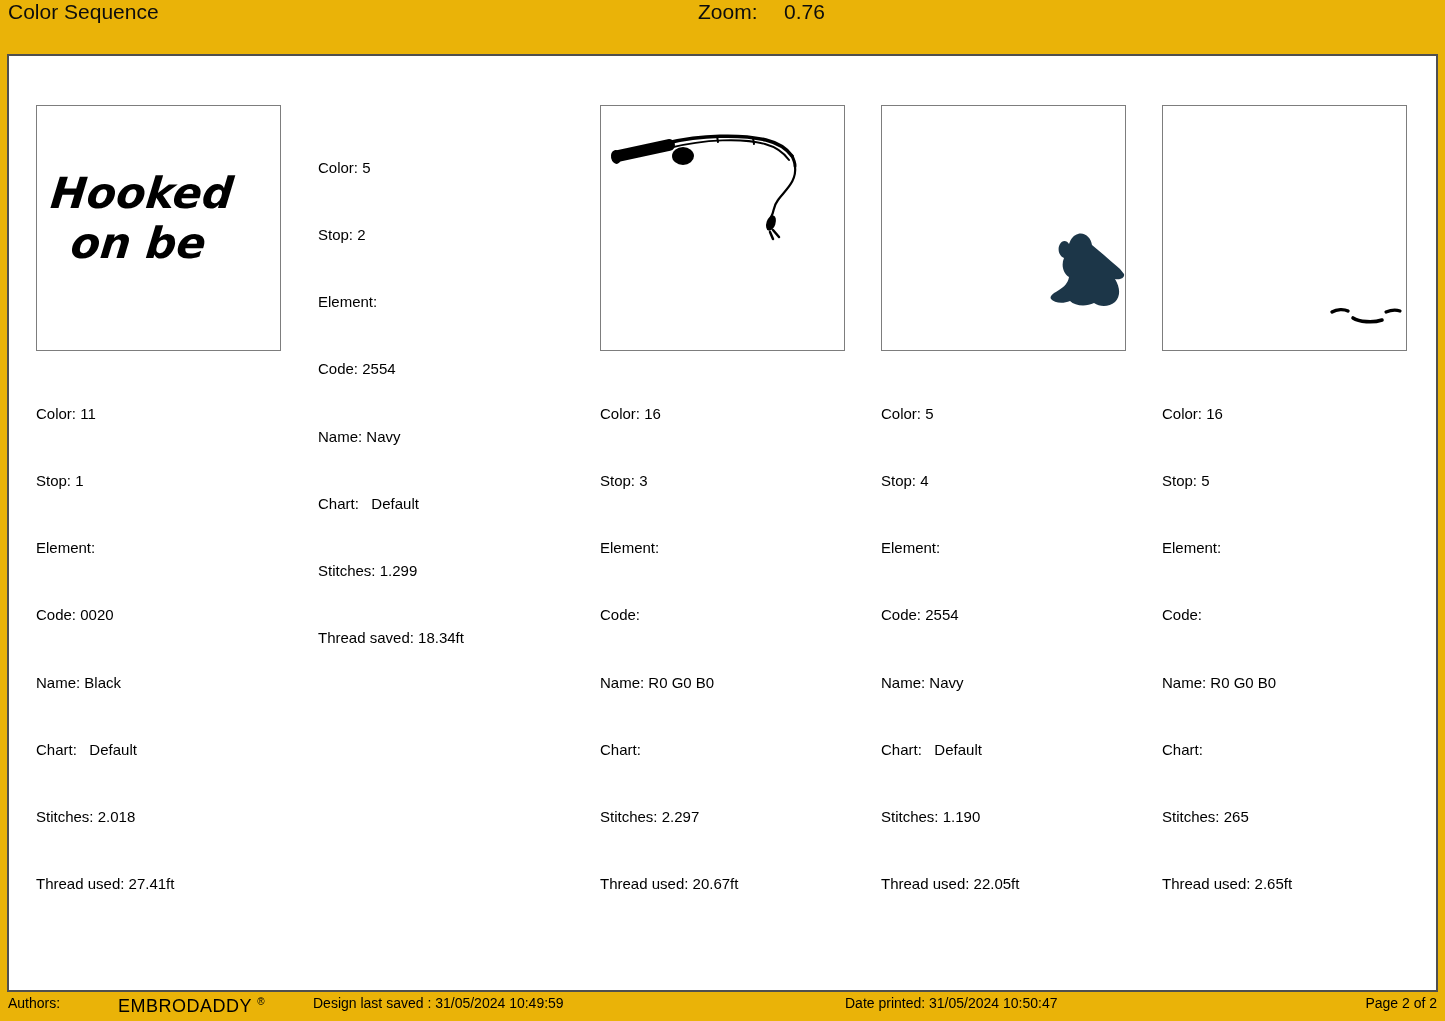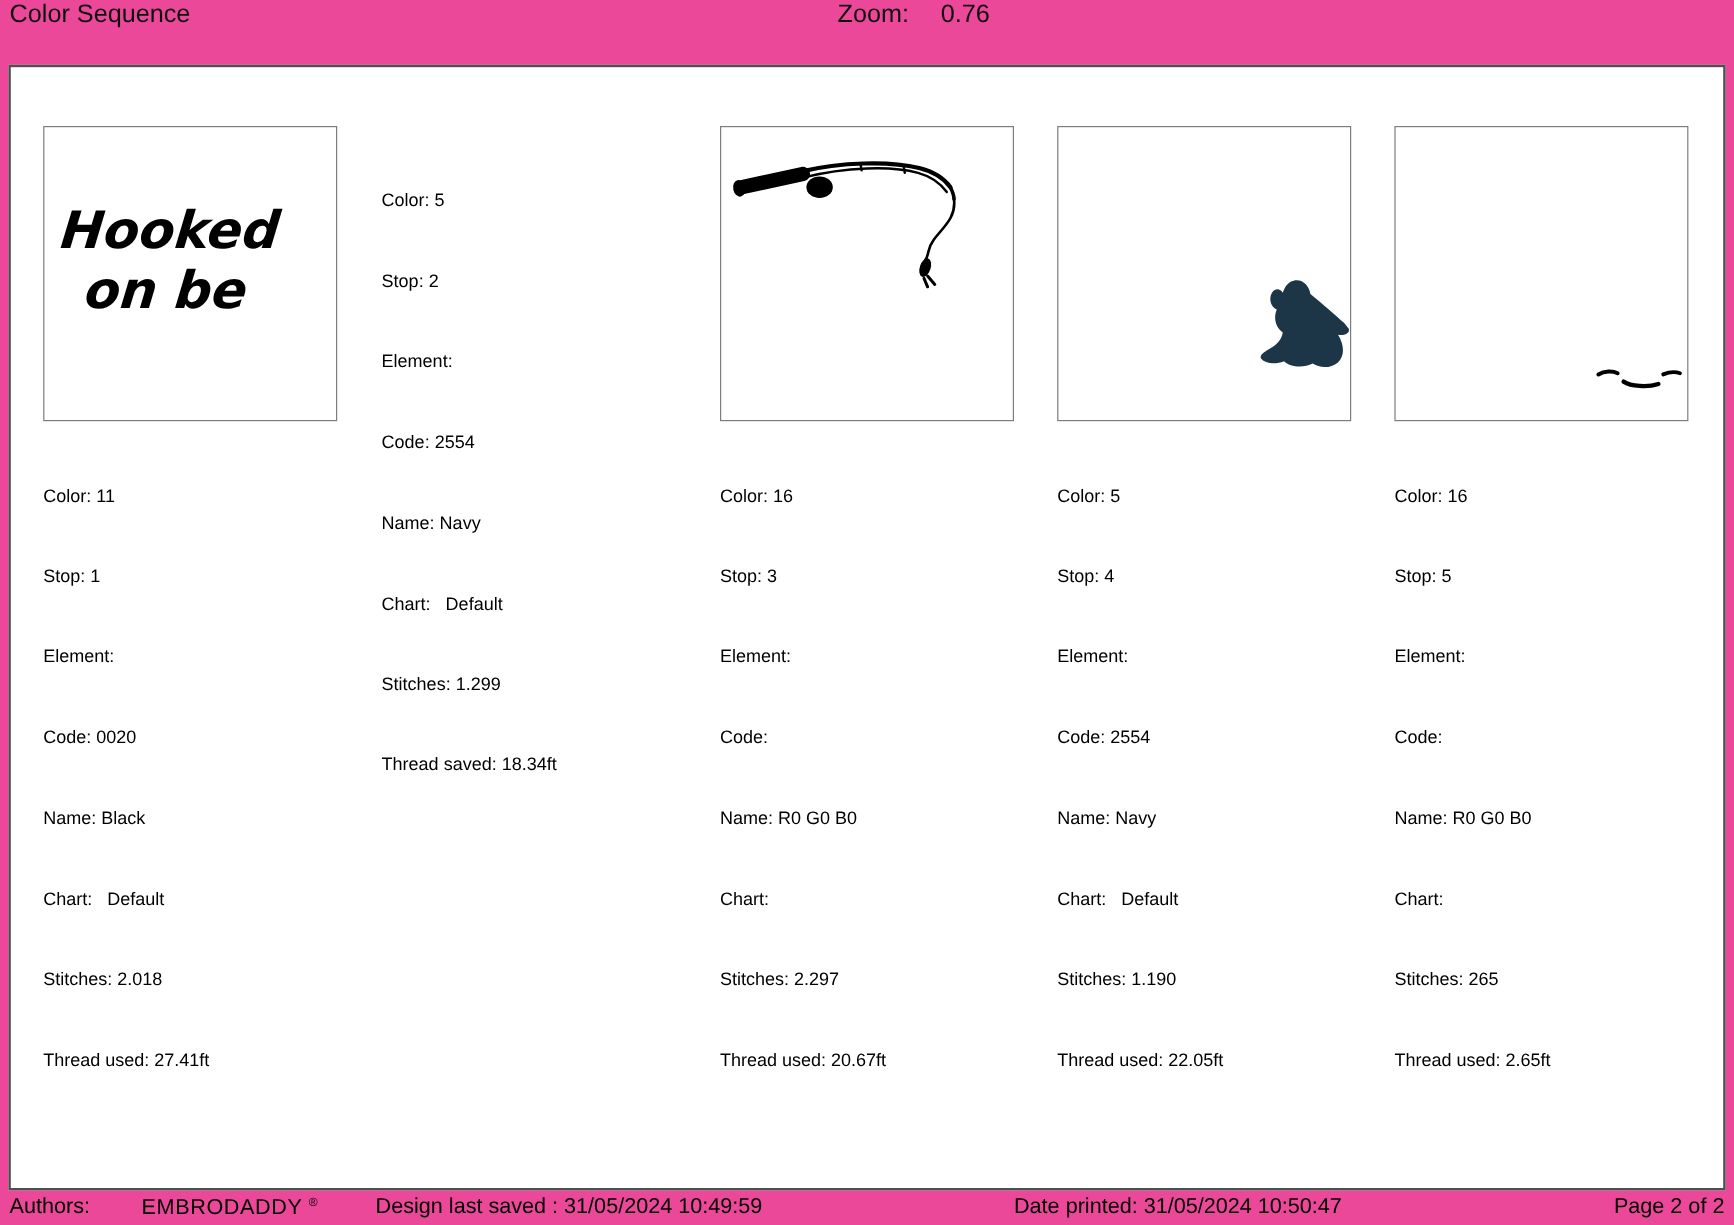--- a/index.html
+++ b/index.html
@@ -1,17 +1,17 @@
 <!DOCTYPE html>
 <html><head>
 <meta charset="utf-8">
 <style>
   html,body{margin:0;padding:0;background:#fff;}
   .page{
-    position:relative;width:1445px;height:1021px;background:#ec4899;
+    position:relative;width:1445px;height:1021px;background:#eab308;
     font-family:"Liberation Sans",sans-serif;color:#000;overflow:hidden;
   }
   .hdr-title{position:absolute;left:8px;top:0px;font-size:21px;color:#0d0d0d;}
   .hdr-zoom-label{position:absolute;left:698px;top:0px;font-size:21px;color:#0d0d0d;text-align:right;}
   .hdr-zoom-value{position:absolute;left:784px;top:0px;font-size:21px;color:#0d0d0d;}
 
   .main{
     position:absolute;left:7px;top:54px;width:1427px;height:934px;
     border:2px solid #4f4f4f;background:#fff;
   }
@@ -29,21 +29,21 @@
     font-style:italic;font-weight:600;font-size:43px;color:#000;
     transform:skewX(-6deg);letter-spacing:0px;}
   .script-l1{left:14px;top:62px;}
   .script-l2{left:34px;top:112px;}
 
   
   .caps-text{position:absolute;left:5px;top:172px;font-size:30px;font-weight:bold;
     letter-spacing:4px;color:#1c3648;transform:scale(.97,1.04);transform-origin:left top;}
 
   .artsvg{position:absolute;left:0;top:0;}
-  .footer-line{position:absolute;font-size:18px;color:#000;top:995px;}
+  .footer-line{position:absolute;font-size:14px;color:#000;top:995px;}
   .f-authors{left:8px;}
   .f-brand{left:118px;top:996px;font-size:18px;letter-spacing:.5px;}
   .f-brand sup{font-size:10px;}
   .f-saved{left:313px;text-align:center;}
   .f-printed{left:845px;}
   .f-page{right:8px;left:auto;}
 </style>
 </head>
 <body>
 

